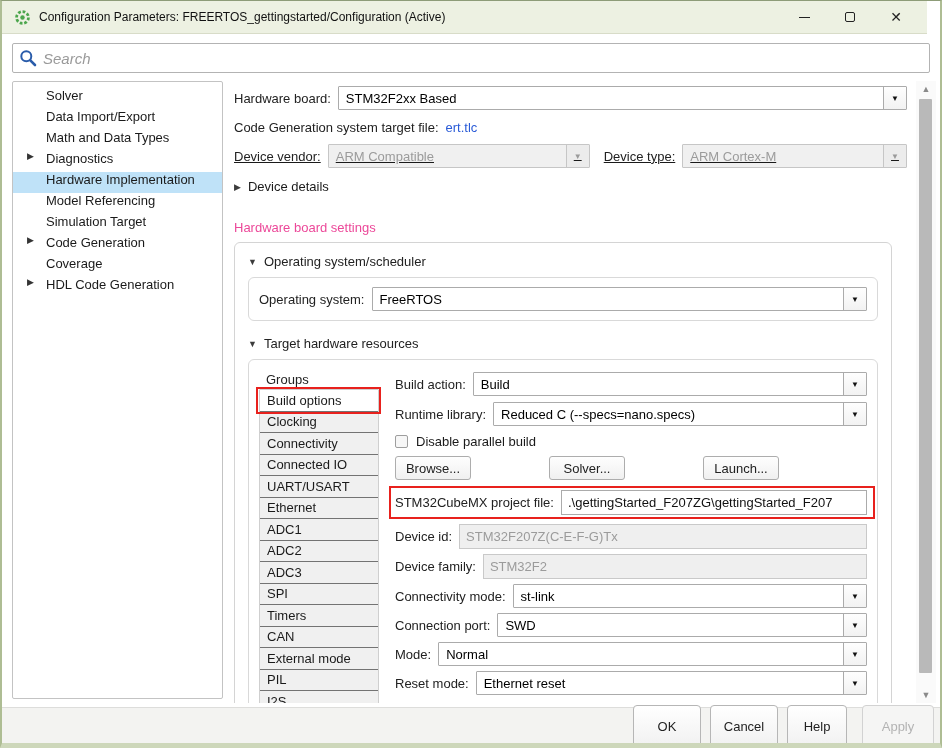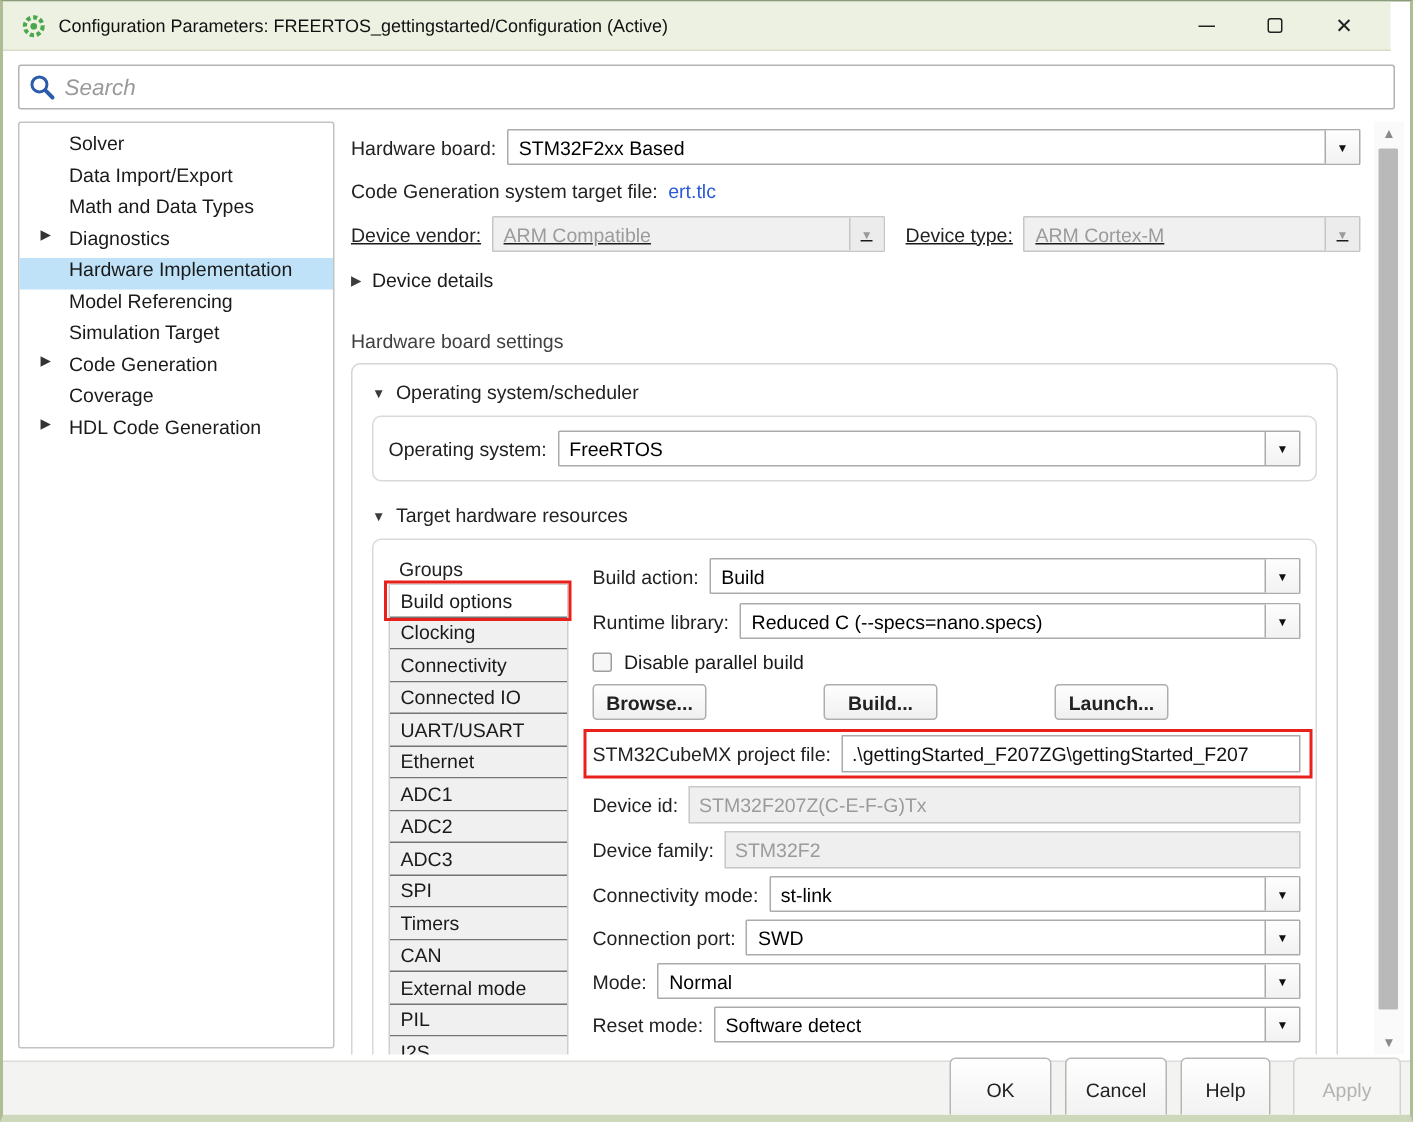--- a/index.html
+++ b/index.html
@@ -42,21 +42,21 @@
   .combo.disabled .val { color:#9b9b9b; }
   .combo.disabled .arrow-btn { background:#ececec; border-left-color:#c6c6c6; color:#9b9b9b; }
 
   .text-input { flex:1; border:1px solid #ababab; background:#fff; height:25px; display:flex; align-items:center; padding:0 6px; white-space:nowrap; overflow:hidden; color:#111; }
   .text-input.disabled { background:#efefef; border-color:#c9c9c9; color:#9b9b9b; }
 
   .link { color:#2a5bd7; cursor:pointer; }
 
   .tri { font-size:9px; color:#3c3c3c; margin-right:7px; }
 
-  .heading { margin-top:26px; color:#404040; }
+  .heading { margin-top:26px; color:#ec4899; }
 
   .panel-outer { margin-top:7px; margin-right:18px; border:1px solid #d4d4d4; border-radius:6px; padding:11px 13px; height:600px; background:#fff; }
   .panel-inner { margin-top:8px; border:1px solid #d9d9d9; border-radius:6px; background:#fff; }
   .panel-os { padding:9px 10px; }
   .panel-thr { padding:7px 10px; height:420px; }
 
   .section-hd { display:flex; align-items:center; color:#222; }
 
   
   .groups-wrap { display:flex; margin-top:2px; }
@@ -68,21 +68,21 @@
   .group-item.selected { background:#ffffff; }
   .annotation { position:absolute; border:2px solid #e8211d; pointer-events:none; z-index:5; }
 
   
   .form-col { flex:1; margin-left:16px; margin-top:1px; min-width:0; }
   .form-row { display:flex; align-items:center; margin-top:6px; position:relative; }
   .form-row:first-child { margin-top:2px; }
   .checkbox { width:13px; height:13px; border:1px solid #9e9e9e; border-radius:2px; background:#f7f7f7; margin-right:8px; flex:0 0 auto; }
   .btn { border:1px solid #adadad; border-radius:3px; background:linear-gradient(#fefefe,#f0f0f0); padding:0 14px; height:24px; display:inline-flex; align-items:center; color:#222; cursor:default; }
   .btn-row { margin-top:7px; display:flex; }
-  .btn-row .btn { width:76px; justify-content:center;font-weight:bold; }
+  .btn-row .btn { width:76px; justify-content:center; }
   .btn-row .sp { width:78px; }
 
   .clipped-row { margin-top:7px; height:10px; overflow:hidden; }
 
   
   .scrollbar { position:absolute; left:914px; top:80px; width:20px; height:622px; background:#fafafa; }
   .sb-arrow { position:absolute; left:0; width:100%; height:16px; display:flex; align-items:center; justify-content:center; font-size:9px; color:#8a8a8a; }
   .sb-thumb { position:absolute; left:3px; width:13px; top:18px; height:574px; background:#b9b9b9; border-radius:1px; }
 
   
@@ -261,21 +261,21 @@
             </div>
 
             <div class="form-row" style="margin-top:8px;">
               <span class="checkbox"></span>
               <span>Disable parallel build</span>
             </div>
 
             <div class="btn-row">
               <span class="btn">Browse...</span>
               <span class="sp"></span>
-              <span class="btn">Build...</span>
+              <span class="btn">Solver...</span>
               <span class="sp"></span>
               <span class="btn">Launch...</span>
             </div>
 
             <div class="form-row" style="margin-top:10px;">
               <span class="annotation" style="inset:-4px -8px -4px -6px;"></span>
               <span class="lbl">STM32CubeMX project file:</span>
               <span class="text-input">.\gettingStarted_F207ZG\gettingStarted_F207</span>
             </div>
 
@@ -309,21 +309,21 @@
               <span class="lbl">Mode:</span>
               <div class="combo" style="flex:1;">
                 <span class="val">Normal</span>
                 <span class="arrow-btn">▼</span>
               </div>
             </div>
 
             <div class="form-row" style="margin-top:5px;">
               <span class="lbl">Reset mode:</span>
               <div class="combo" style="flex:1;">
-                <span class="val">Software detect</span>
+                <span class="val">Ethernet reset</span>
                 <span class="arrow-btn">▼</span>
               </div>
             </div>
 
             <div class="clipped-row">
               <div class="form-row" style="margin-top:0;">
 
                 <span>Auto detect hardware to download</span>
               </div>
             </div>

